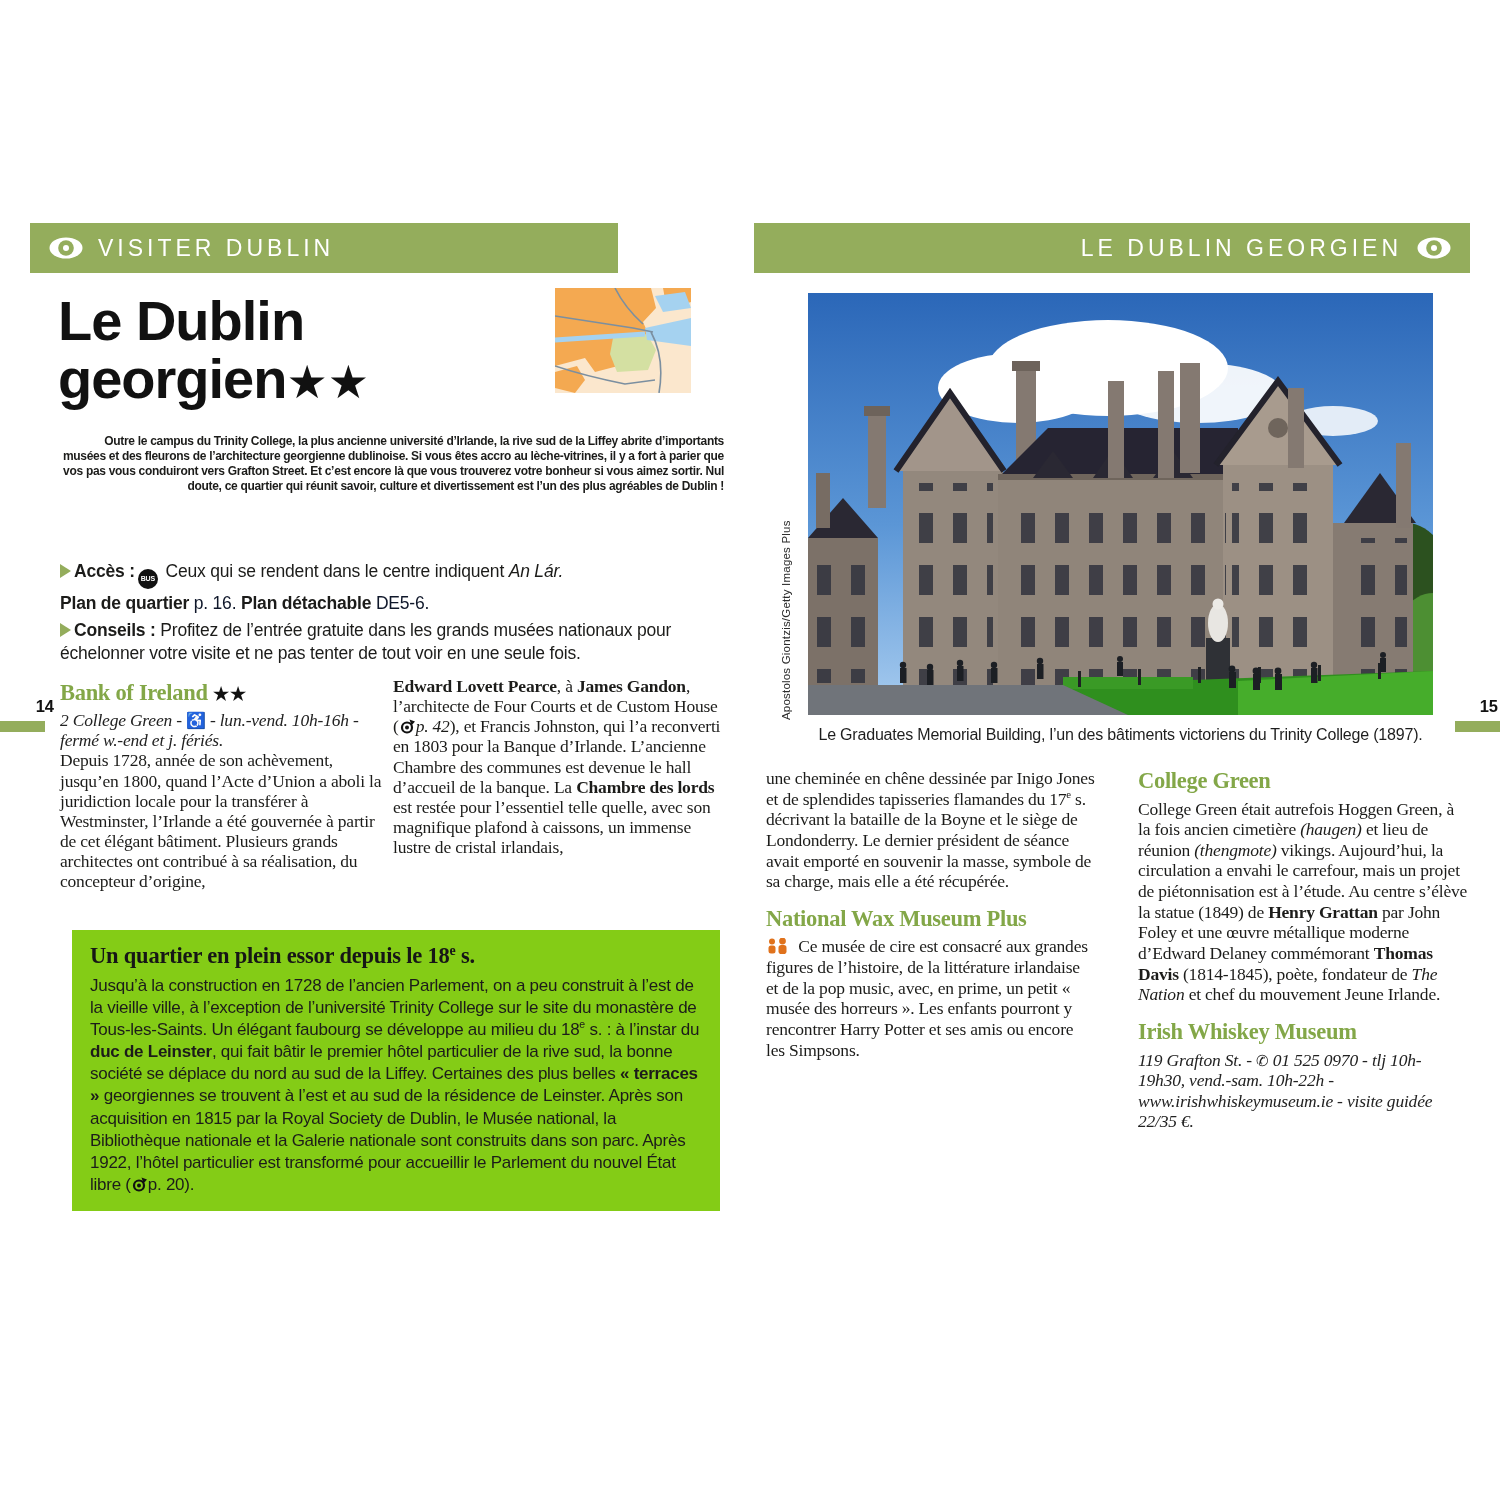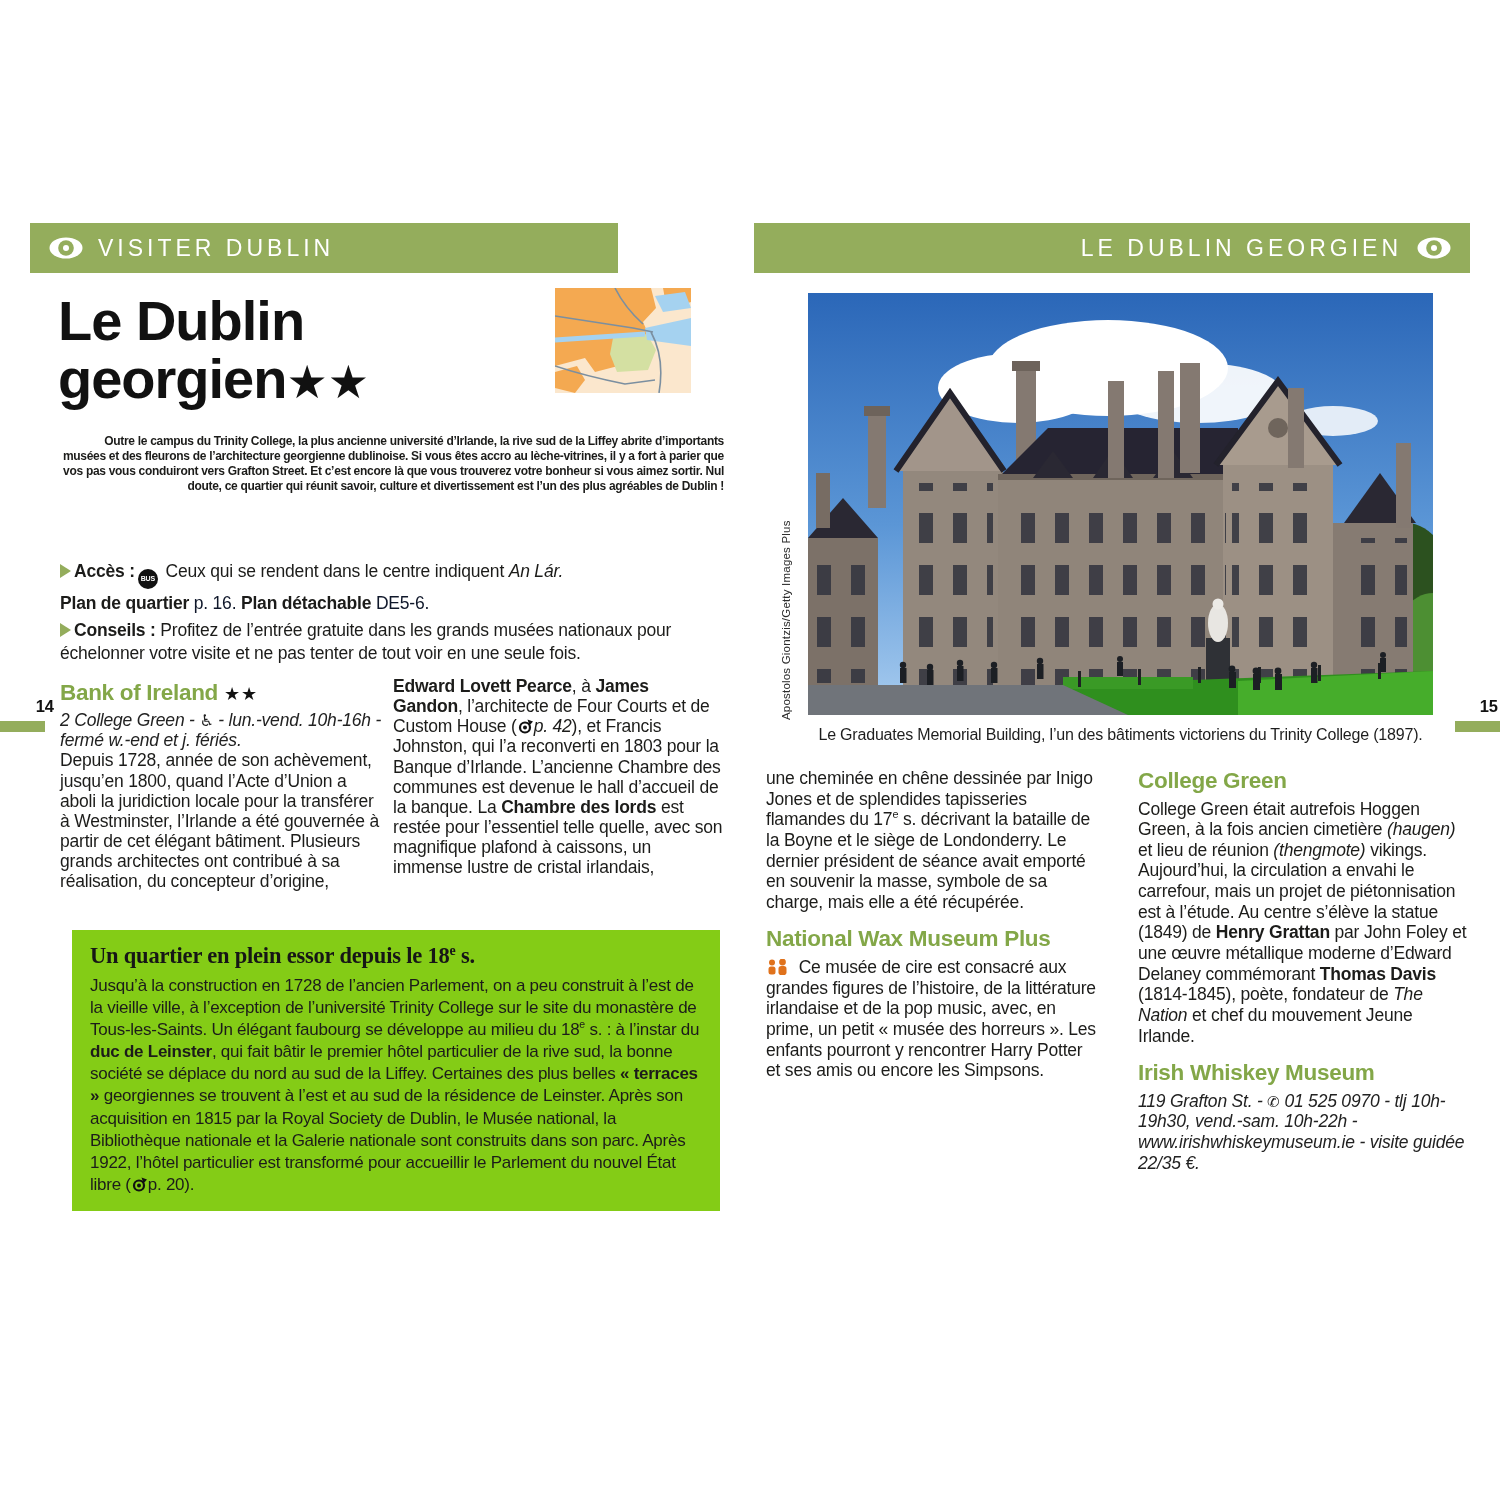--- a/index.html
+++ b/index.html
@@ -25,21 +25,21 @@
   .infoblock .row{margin:0 0 3px 0;}
   .tri{display:inline-block;width:0;height:0;border-left:11px solid #94ad5c;
        border-top:7px solid transparent;border-bottom:7px solid transparent;
        margin-right:3px;vertical-align:-1px;}
   .bus-icon{display:inline-flex;width:20px;height:20px;border-radius:50%;background:#111;
             color:#fff;font-size:7px;font-weight:bold;align-items:center;justify-content:center;
             vertical-align:-4px;margin:0 3px;}
   .plan-line{font-weight:bold;}
   .red{color:#0f172a;font-weight:normal;}
 
-  .col{position:absolute;font-size:17.5px;line-height:1.15;letter-spacing:-0.2px;}
+  .col{position:absolute;font-size:17.5px;line-height:1.15;letter-spacing:-0.2px;font-family:Liberation Serif, serif;}
   .col p{margin:0;}
   .col-1{left:60px;top:680px;width:326px;}
   .col-2{left:393px;top:676px;width:330px;}
   .col-3{left:766px;top:768px;width:330px;line-height:1.18;}
   .col-4{left:1138px;top:768px;width:330px;line-height:1.18;}
   h3.ghead{color:#83a748;font-size:22.5px;font-weight:bold;margin:0 0 4px 0;letter-spacing:-0.3px;}
   h3.ghead .stars{color:#111;font-size:18px;letter-spacing:1px;}
   .iinfo{font-style:italic;color:#222;}
   .mt{margin-top:14px !important;}
   .wheel{font-style:normal;font-size:16px;}

